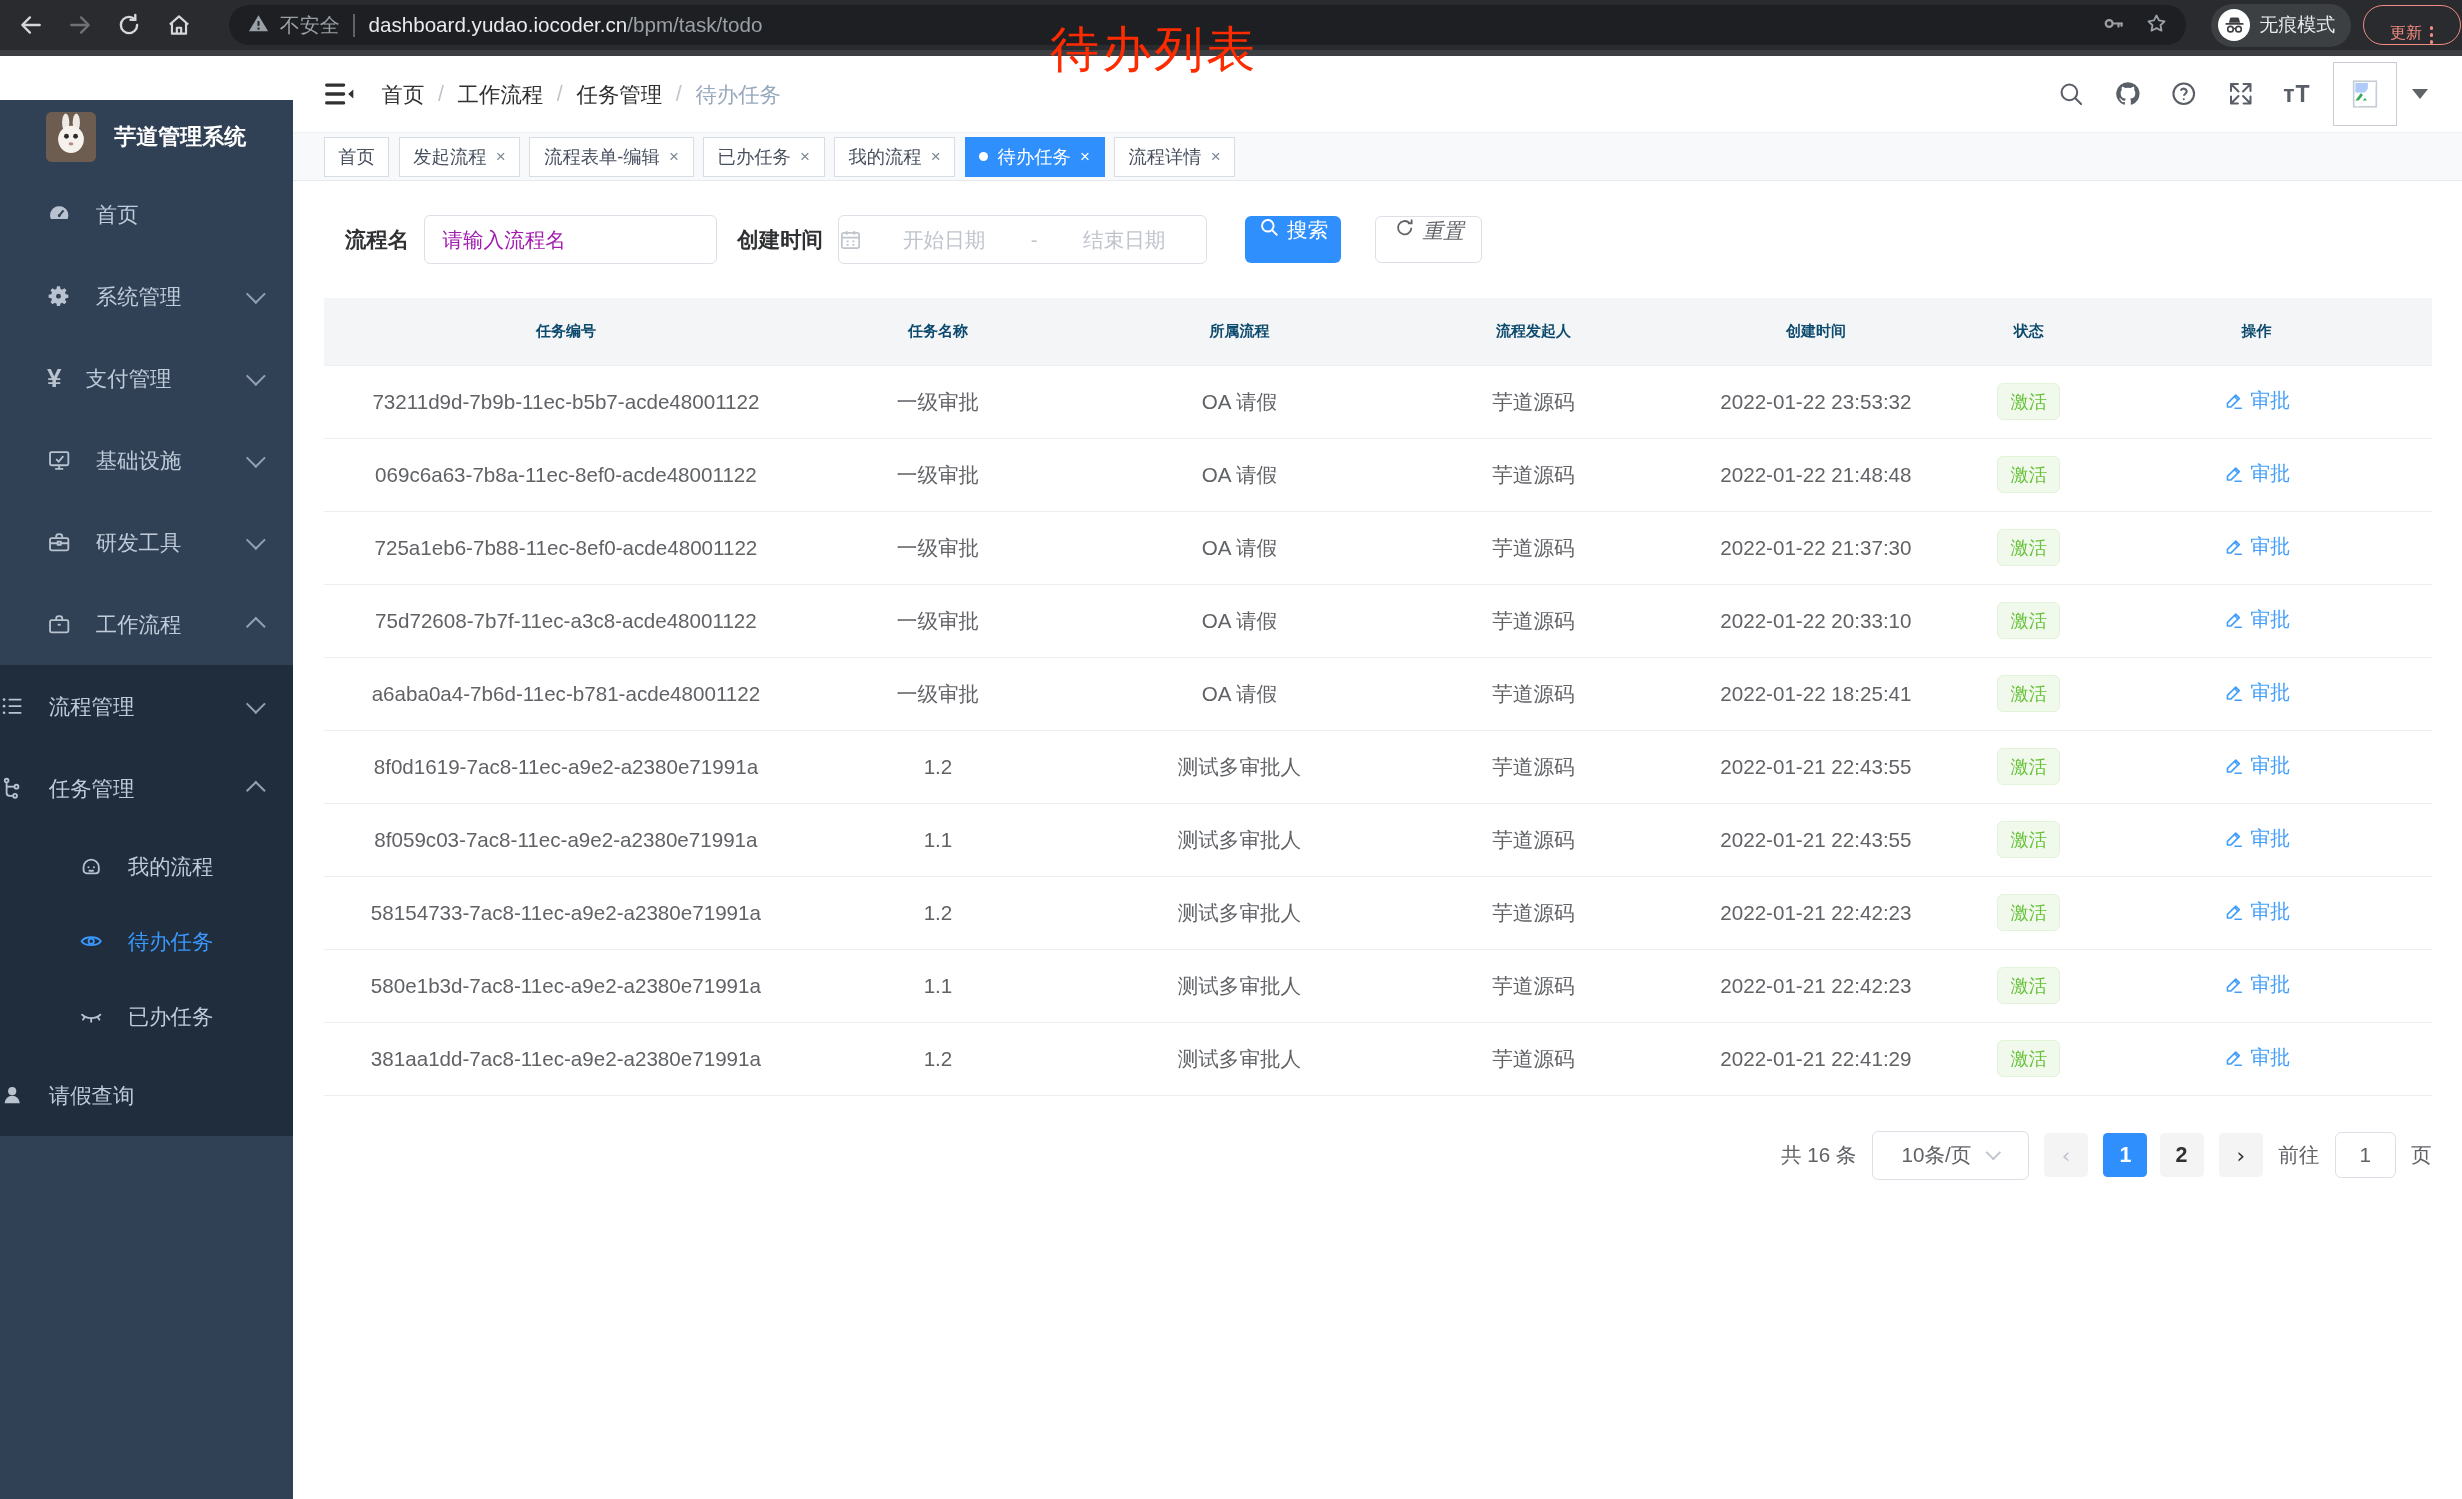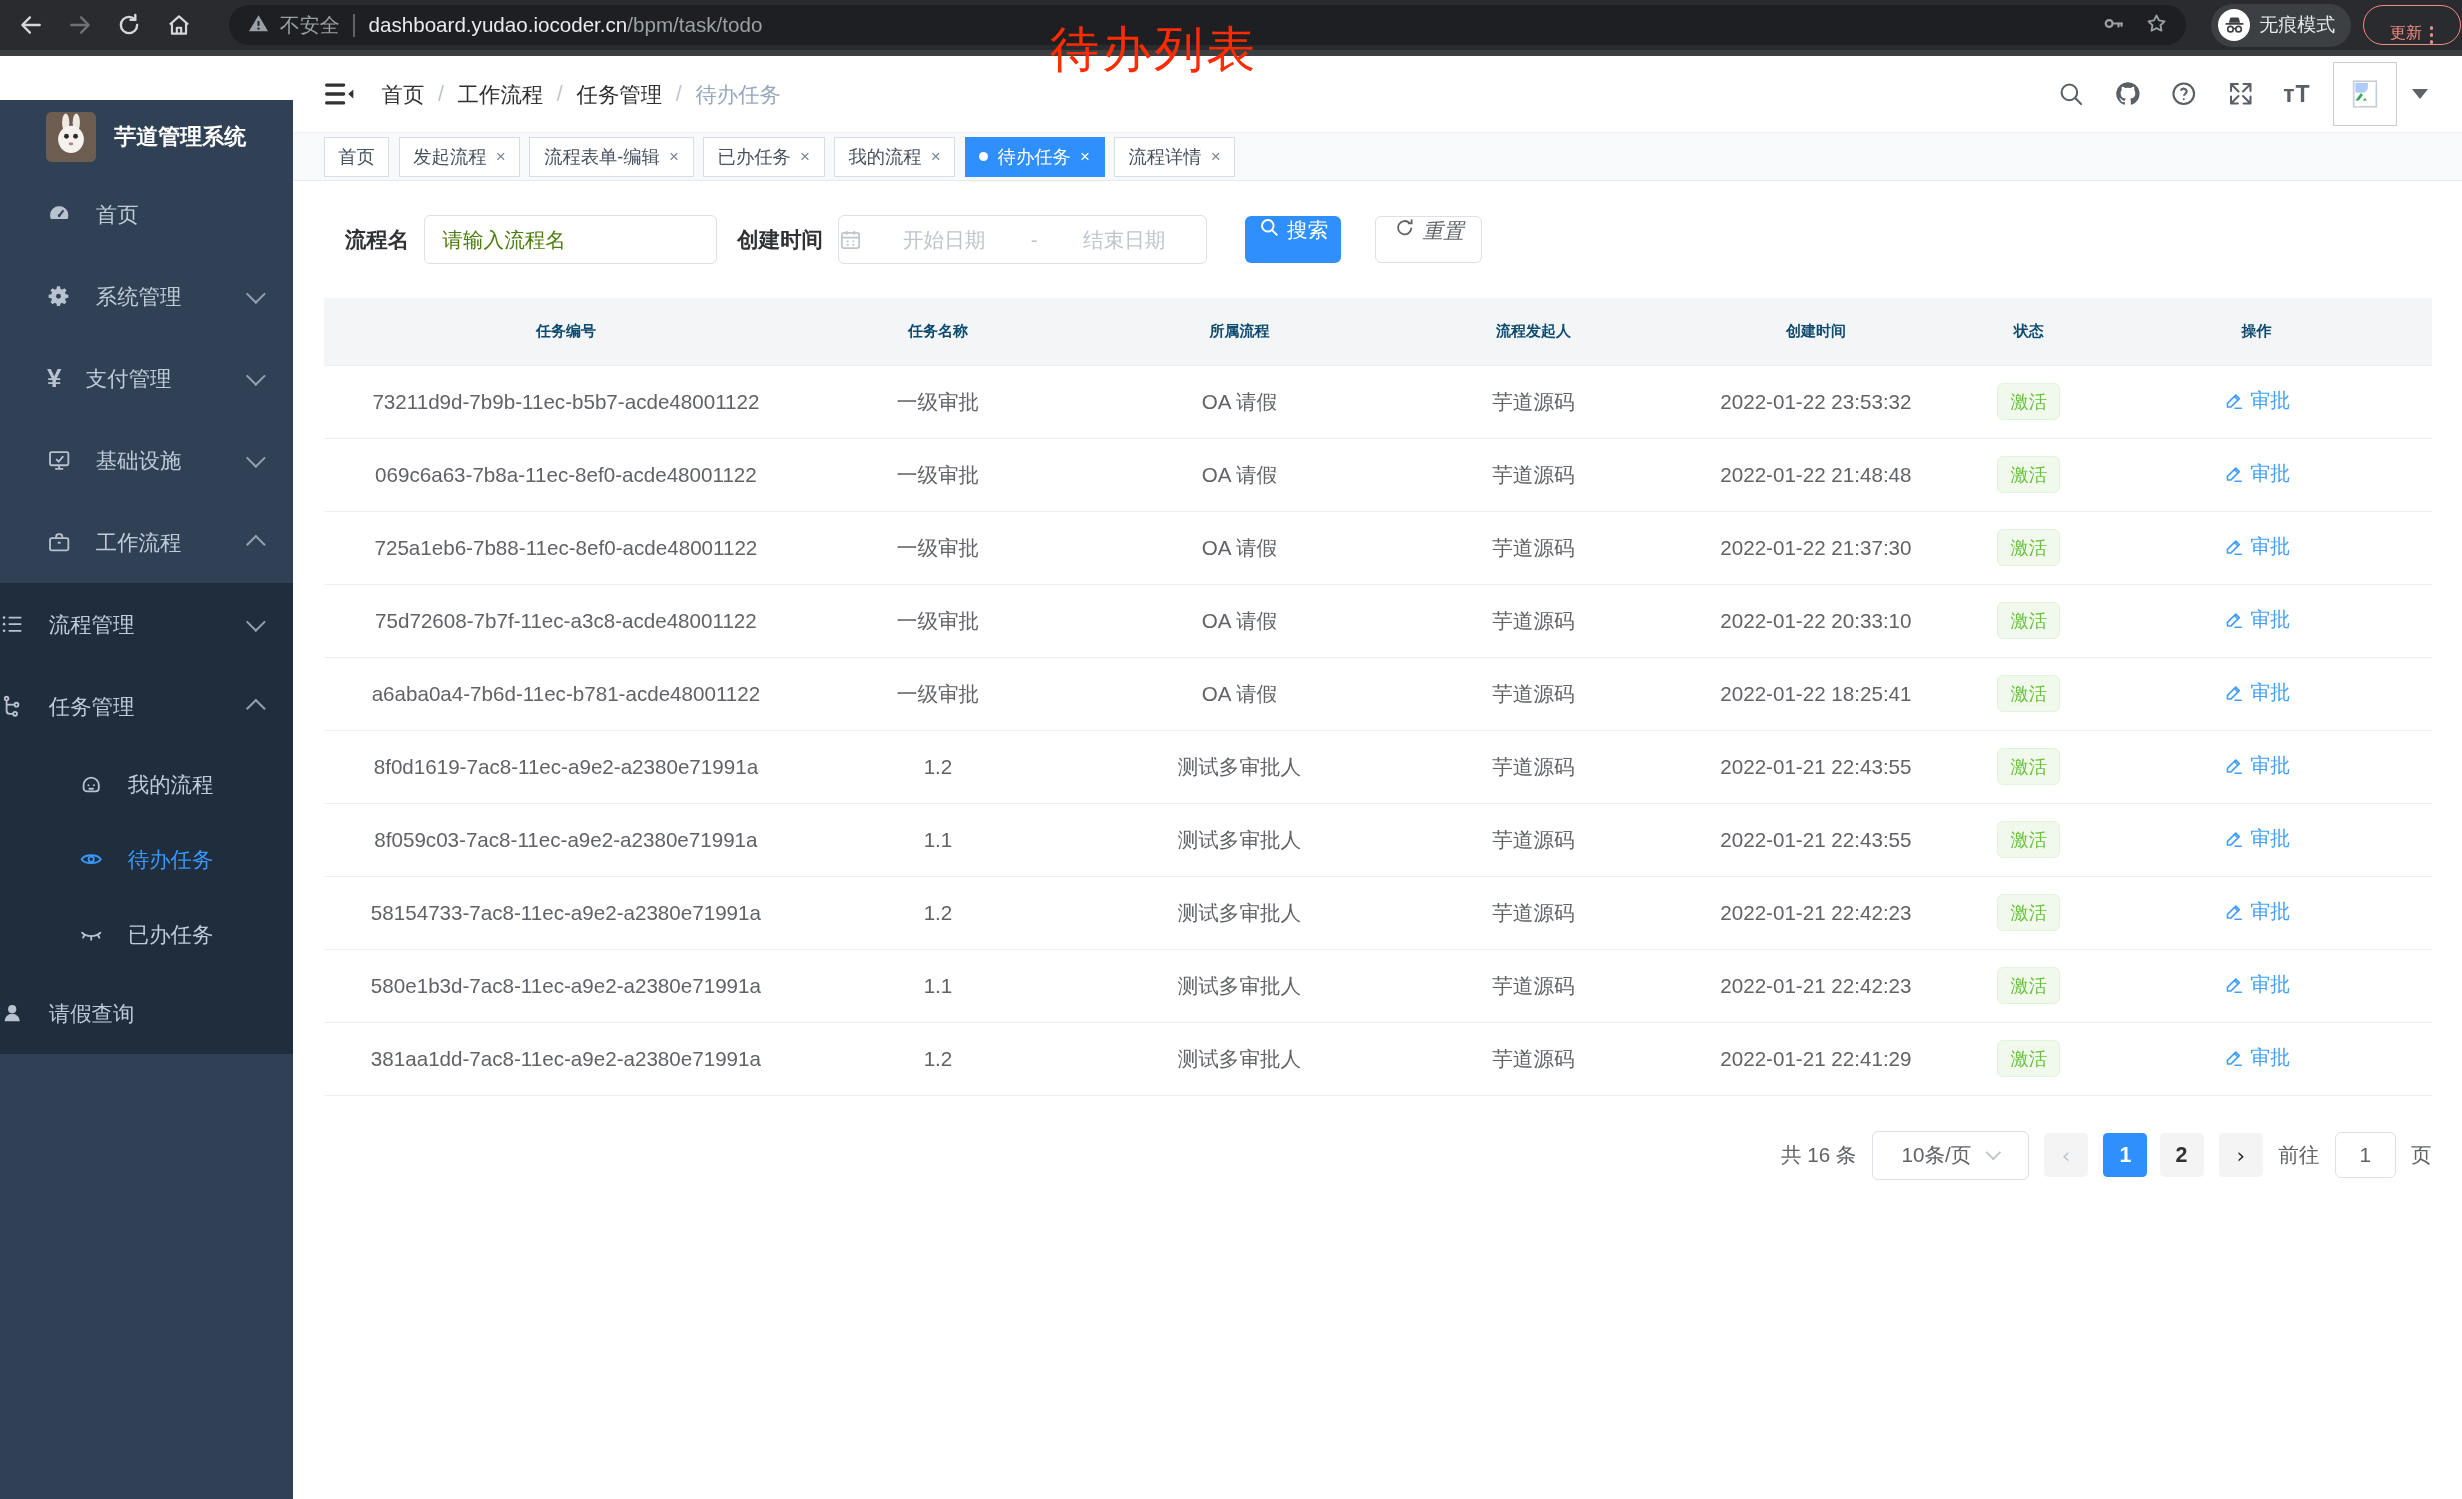--- a/index.html
+++ b/index.html
@@ -75,21 +75,21 @@
   .tag .tag-close { margin-left:9.2px; font-size:17px; color:#7d8694; }
   .tag.active { background:#2f8ffd; border-color:#2f8ffd; color:#fff; }
   .tag.active .tag-close { color:#fff; }
   .tag .dot { width:9.2px; height:9.2px; border-radius:50%; background:#fff; margin-right:9.2px; }
 
   
   .content { padding:34px 30.5px 0 30.5px; flex:1; }
   .filter-row { display:flex; align-items:center; height:49px; margin-bottom:34px; }
   .f-label { font-size:21.4px; font-weight:bold; color:#303133; white-space:nowrap; }
   .f-label.first { margin-left:21.4px; }
-  .name-input { margin-left:15.3px; width:293px; height:49px; border:1.5px solid #dcdfe6; border-radius:6.1px; display:flex; align-items:center; padding:0 17px; color:#4d7c0f; font-size:20.6px; background:#fff; }
+  .name-input { margin-left:15.3px; width:293px; height:49px; border:1.5px solid #dcdfe6; border-radius:6.1px; display:flex; align-items:center; padding:0 17px; color:#a21caf; font-size:20.6px; background:#fff; }
   .time-label { margin-left:20px; }
   .date-range { margin-left:15.3px; width:369px; height:49px; border:1.5px solid #dcdfe6; border-radius:6.1px; display:flex; align-items:center; padding:0 0; color:#bfc4cc; font-size:20.6px; background:#fff; }
   .date-range svg { width:23px; height:23px; color:#c0c4cc; flex:none; }
   .date-range .ph { flex:1; text-align:center; }
   .date-range .dash { color:#bfc4cc; padding:0 4.6px; }
   .btn { height:47px; border-radius:6.1px; display:flex; justify-content:center; gap:7.6px; font-size:20.6px; cursor:pointer; }
   .btn svg { width:21.4px; height:21.4px; }
   .btn-search { margin-left:38px; width:96px; background:#2f8ffd; color:#fff; border:none; }
   .btn-reset { margin-left:34px; width:107px; background:#fff; color:#606266; border:1.5px solid #dcdfe6;font-style:italic; }
 
@@ -251,20 +251,31 @@
             <svg viewBox="0 0 24 24" fill="none" stroke="currentColor" stroke-width="1.8">
               <rect x="3" y="4" width="18" height="13" rx="1.5"></rect>
               <path d="M9 11l2.5 2.5L16 8"></path>
               <path d="M12 17v3M8 20.5h8"></path>
             </svg>
           </span>
     <span class="mi-label">基础设施</span>
   <span class="arrow down"></span>
         </div>
 
+  <div class="menu-item lvl1">
+    <span class="mi-icon">
+            <svg viewBox="0 0 24 24" fill="none" stroke="currentColor" stroke-width="1.8">
+              <rect x="3" y="8" width="18" height="12" rx="1.5"></rect>
+              <path d="M9 8V6.5A2.5 2.5 0 0 1 11.5 4h1A2.5 2.5 0 0 1 15 6.5V8"></path>
+              <path d="M3 13h7.5M13.5 13H21M10.5 11.5v3h3v-3z"></path>
+            </svg>
+          </span>
+    <span class="mi-label">研发工具</span>
+  <span class="arrow down"></span>
+        </div>
 
   <div class="menu-item lvl1">
     <span class="mi-icon">
             <svg viewBox="0 0 24 24" fill="none" stroke="currentColor" stroke-width="1.8">
               <rect x="3" y="8" width="18" height="12" rx="1.5"></rect>
               <path d="M9 8V6.5A2.5 2.5 0 0 1 11.5 4h1A2.5 2.5 0 0 1 15 6.5V8"></path>
               <path d="M10.5 12.5h3"></path>
             </svg>
           </span>
     <span class="mi-label">工作流程</span>

